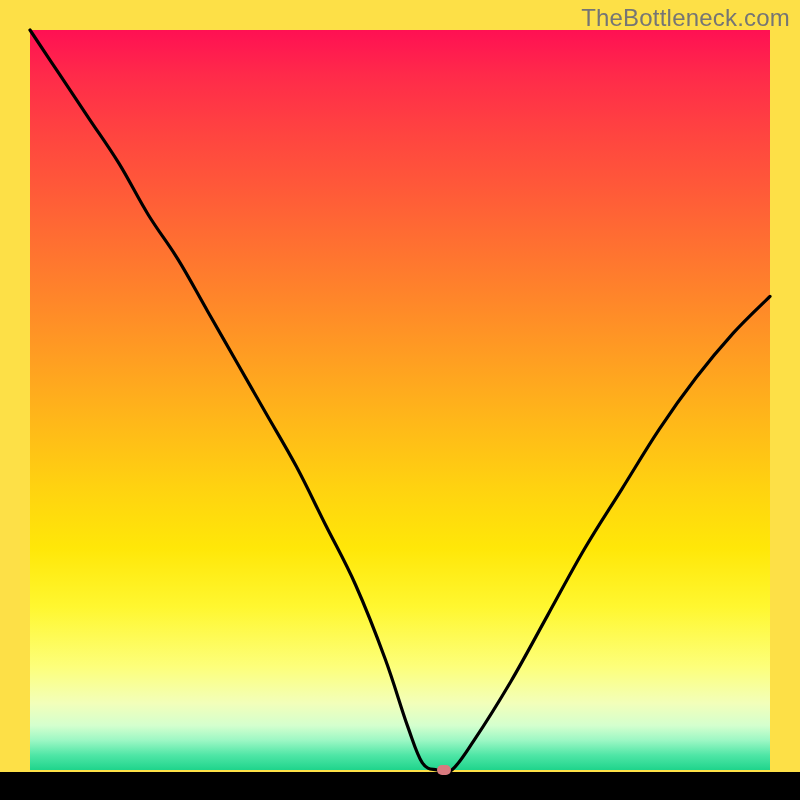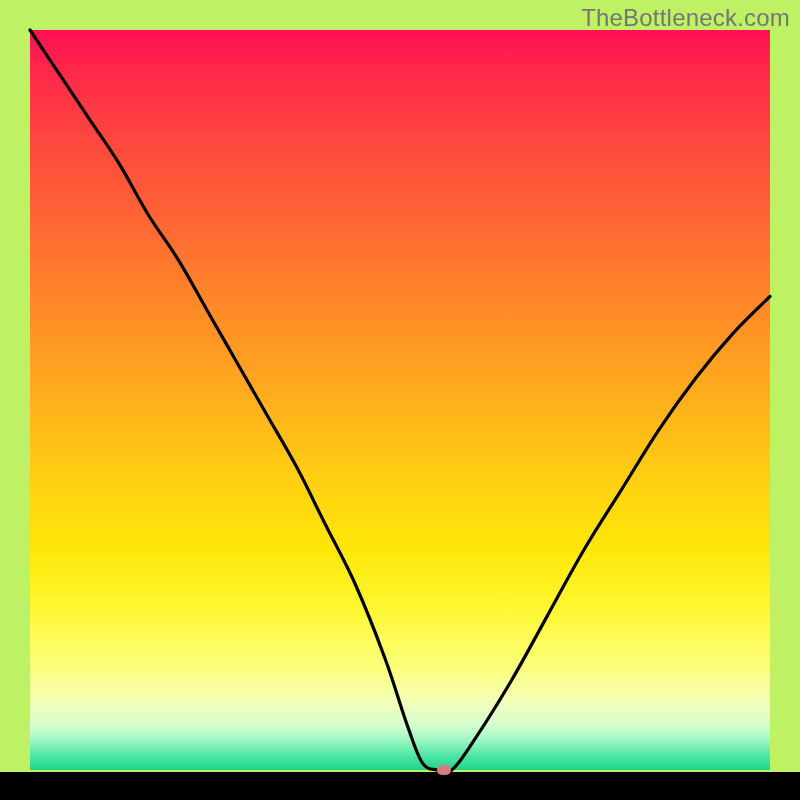--- a/index.html
+++ b/index.html
@@ -8,21 +8,21 @@
     width: 800px;
     height: 800px;
     overflow: hidden;
     background: #000;
     font-family: Arial, Helvetica, sans-serif;
   }
   .frame {
     position: relative;
     width: 800px;
     height: 772px;
-    background: #bef264;
+    background: #fde047;
   }
   .watermark {
     position: absolute;
     top: 4px;
     right: 10px;
     color: #757575;
     font-size: 24px;
     font-weight: 400;
     letter-spacing: 0.2px;
     z-index: 10;

